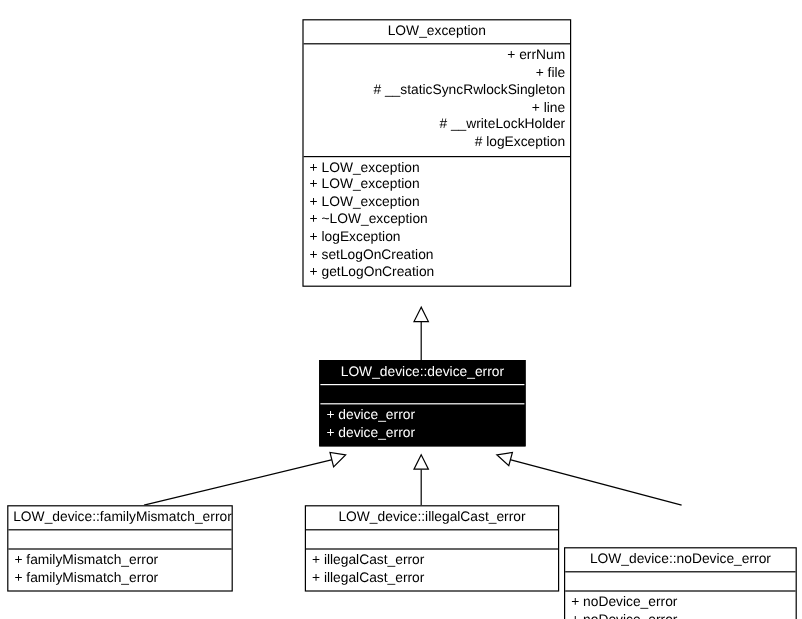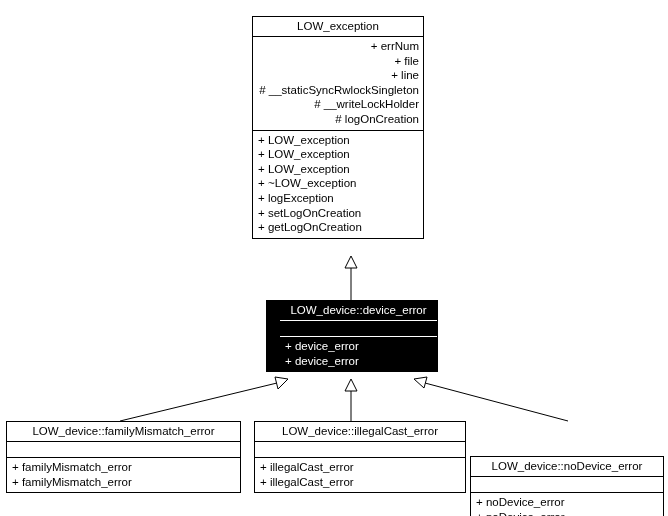--- a/index.html
+++ b/index.html
@@ -91,55 +91,55 @@
     <line x1="120" y1="421" x2="277" y2="383" stroke="#000000" stroke-width="1"></line>
     <polygon points="288,379 275,377 278,389" fill="#ffffff" stroke="#000000" stroke-width="1"></polygon>
 
     <line x1="351" y1="421" x2="351" y2="391" stroke="#000000" stroke-width="1"></line>
     <polygon points="351,379 345,391 357,391" fill="#ffffff" stroke="#000000" stroke-width="1"></polygon>
 
     <line x1="568" y1="421" x2="425" y2="383" stroke="#000000" stroke-width="1"></line>
     <polygon points="414,379 424,388 427,377" fill="#ffffff" stroke="#000000" stroke-width="1"></polygon>
   </svg>
 
-  <div class="uml-box" style="left:252px; top:16px; width:172px;">
+  <div class="uml-box" style="left:252px; top:16px; width:224px;">
     <div class="class-title">LOW_exception</div>
     <div class="divider"></div>
     <div class="section">
       <div class="attr-row">+ errNum</div>
       <div class="attr-row">+ file</div>
+      <div class="attr-row"># __staticSyncRwlockSingleton</div>
       <div class="attr-row">+ line</div>
-      <div class="attr-row"># __staticSyncRwlockSingleton</div>
       <div class="attr-row"># __writeLockHolder</div>
-      <div class="attr-row"># logOnCreation</div>
+      <div class="attr-row"># logException</div>
     </div>
     <div class="divider"></div>
     <div class="section">
       <div class="meth-row">+ LOW_exception</div>
       <div class="meth-row">+ LOW_exception</div>
       <div class="meth-row">+ LOW_exception</div>
       <div class="meth-row">+ ~LOW_exception</div>
       <div class="meth-row">+ logException</div>
       <div class="meth-row">+ setLogOnCreation</div>
       <div class="meth-row">+ getLogOnCreation</div>
     </div>
   </div>
 
-  <div class="uml-box inverted" style="left:266px; top:300px; width:172px;padding-left:13px;">
+  <div class="uml-box inverted" style="left:266px; top:300px; width:172px;">
     <div class="class-title">LOW_device::device_error</div>
     <div class="divider"></div>
     <div class="section empty-section"></div>
     <div class="divider"></div>
     <div class="section">
       <div class="meth-row">+ device_error</div>
       <div class="meth-row">+ device_error</div>
     </div>
   </div>
 
-  <div class="uml-box" style="left:6px; top:421px; width:235px;">
+  <div class="uml-box" style="left:6px; top:421px; width:188px;">
     <div class="class-title">LOW_device::familyMismatch_error</div>
     <div class="divider"></div>
     <div class="section empty-section"></div>
     <div class="divider"></div>
     <div class="section">
       <div class="meth-row">+ familyMismatch_error</div>
       <div class="meth-row">+ familyMismatch_error</div>
     </div>
   </div>
 

